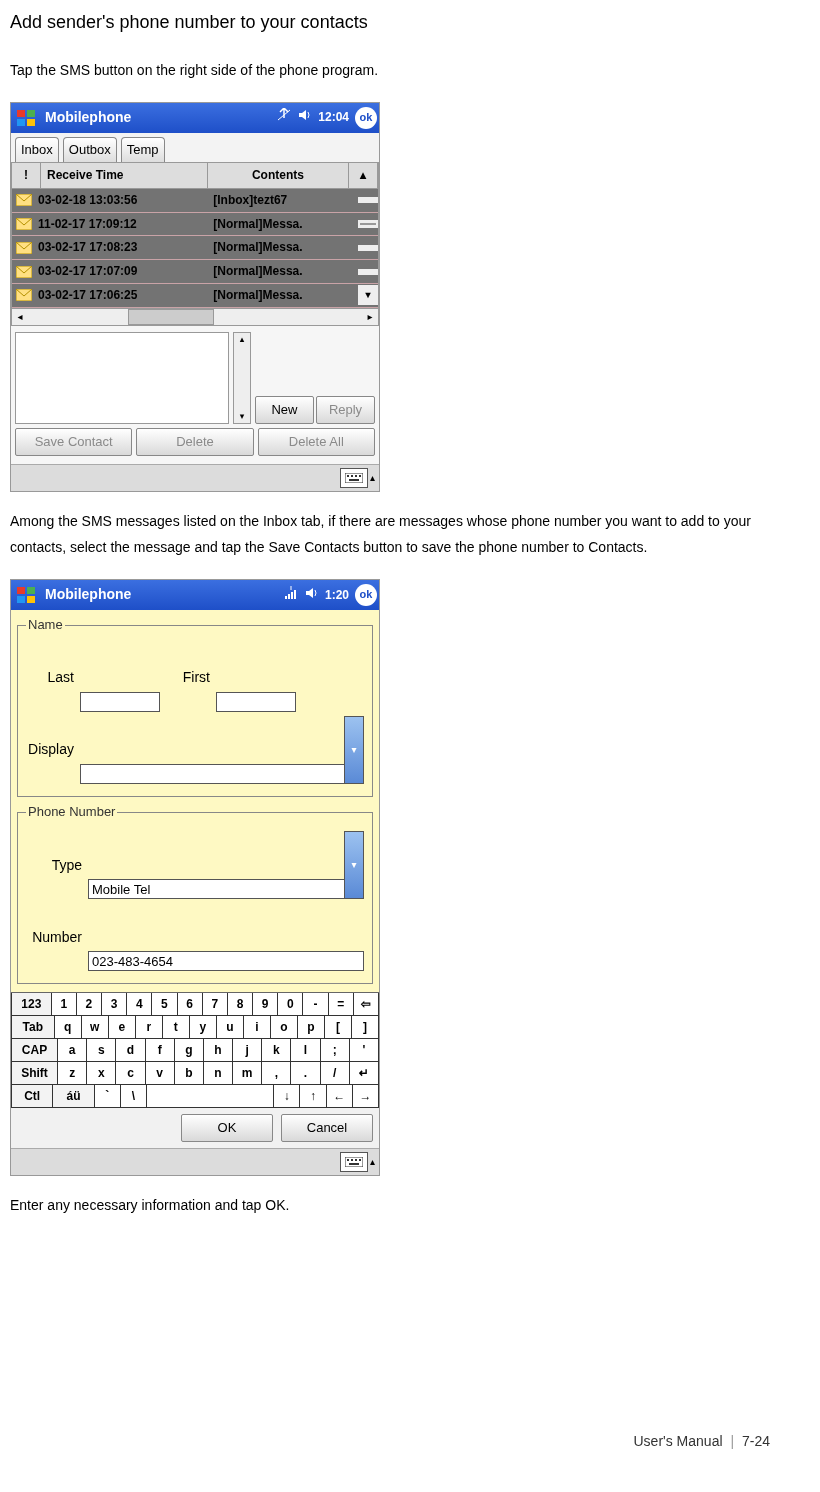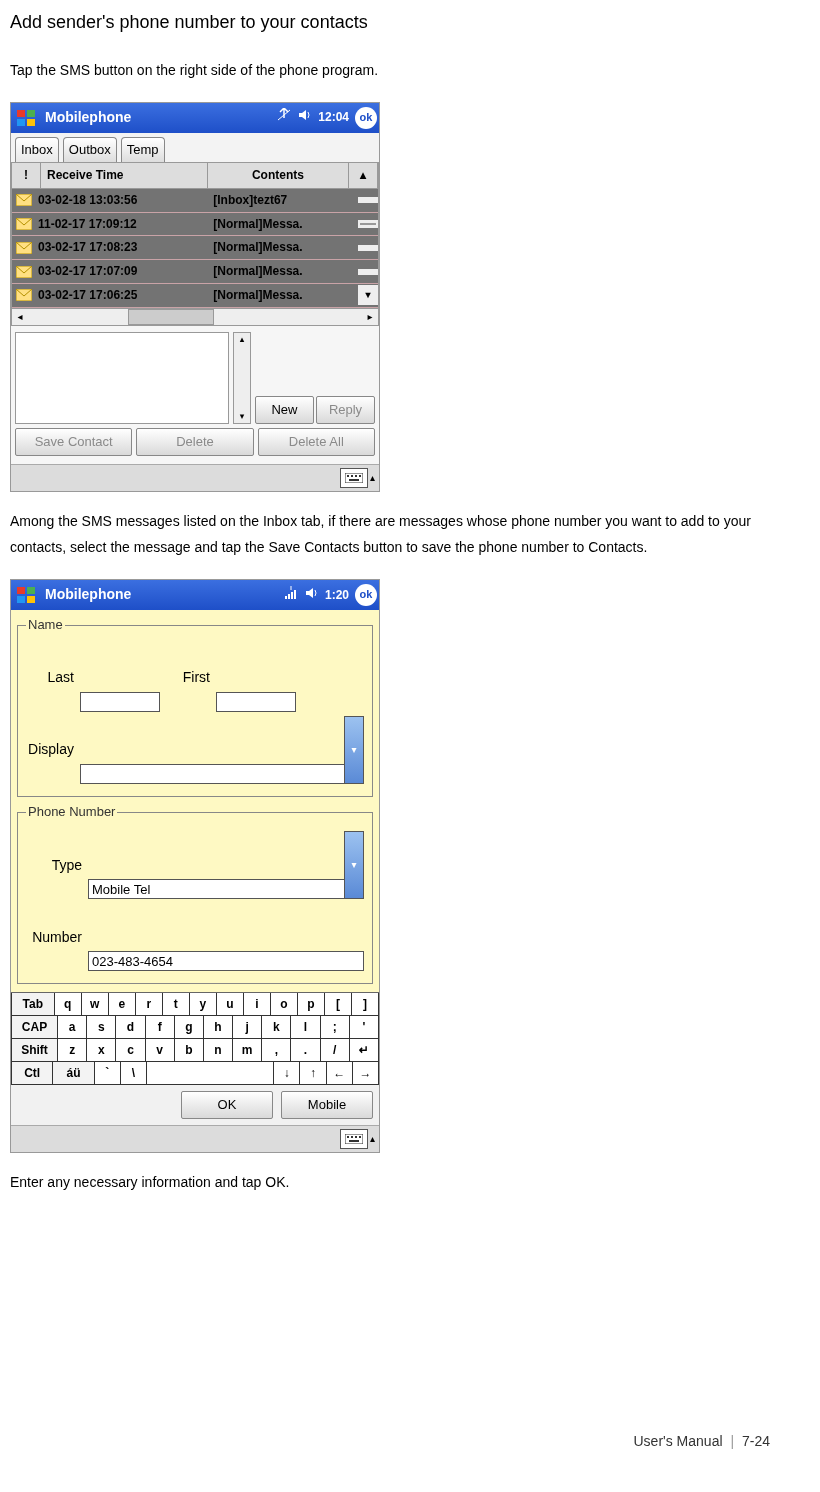--- a/index.html
+++ b/index.html
@@ -410,20 +410,36 @@
       </div>
       <div class="frow">
         <label style="width:56px; text-align:right;">Number</label>
         <input class="textfield" style="flex: 1 1 0%;" value="023-483-4654">
       </div>
     </fieldset>
   </div>
 
   <div class="osk" id="osk">
       <div class="osk-row">
+        <div class="key mod">123</div>
+        <div class="key">1</div>
+        <div class="key">2</div>
+        <div class="key">3</div>
+        <div class="key">4</div>
+        <div class="key">5</div>
+        <div class="key">6</div>
+        <div class="key">7</div>
+        <div class="key">8</div>
+        <div class="key">9</div>
+        <div class="key">0</div>
+        <div class="key">-</div>
+        <div class="key">=</div>
+        <div class="key">⇦</div>
+      </div>
+      <div class="osk-row">
         <div class="key mod">Tab</div>
         <div class="key">q</div>
         <div class="key">w</div>
         <div class="key">e</div>
         <div class="key">r</div>
         <div class="key">t</div>
         <div class="key">y</div>
         <div class="key">u</div>
         <div class="key">i</div>
         <div class="key">o</div>
@@ -467,21 +483,21 @@
         <div class="key space"> </div>
         <div class="key">↓</div>
         <div class="key">↑</div>
         <div class="key">←</div>
         <div class="key">→</div>
       </div>
     </div>
 
   <div class="ok-cancel-row">
     <div class="pp-btn">OK</div>
-    <div class="pp-btn">Mobile</div>
+    <div class="pp-btn">Cancel</div>
   </div>
 
   <div class="bottombar">
     <div class="kbd-icon">
       <svg width="18" height="10" viewBox="0 0 18 10">
           <rect x="0" y="0" width="18" height="10" fill="none" stroke="#333"></rect>
           <rect x="2" y="2" width="2" height="2" fill="#333"></rect>
           <rect x="6" y="2" width="2" height="2" fill="#333"></rect>
           <rect x="10" y="2" width="2" height="2" fill="#333"></rect>
           <rect x="14" y="2" width="2" height="2" fill="#333"></rect>

